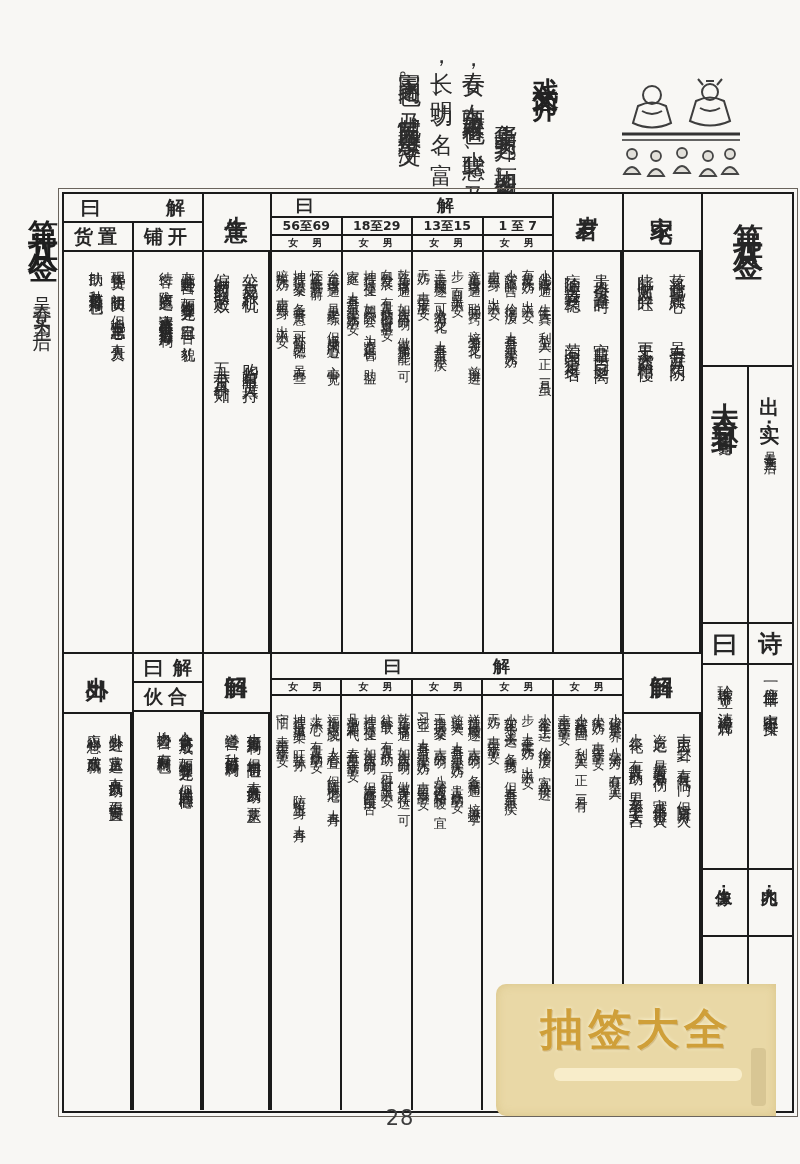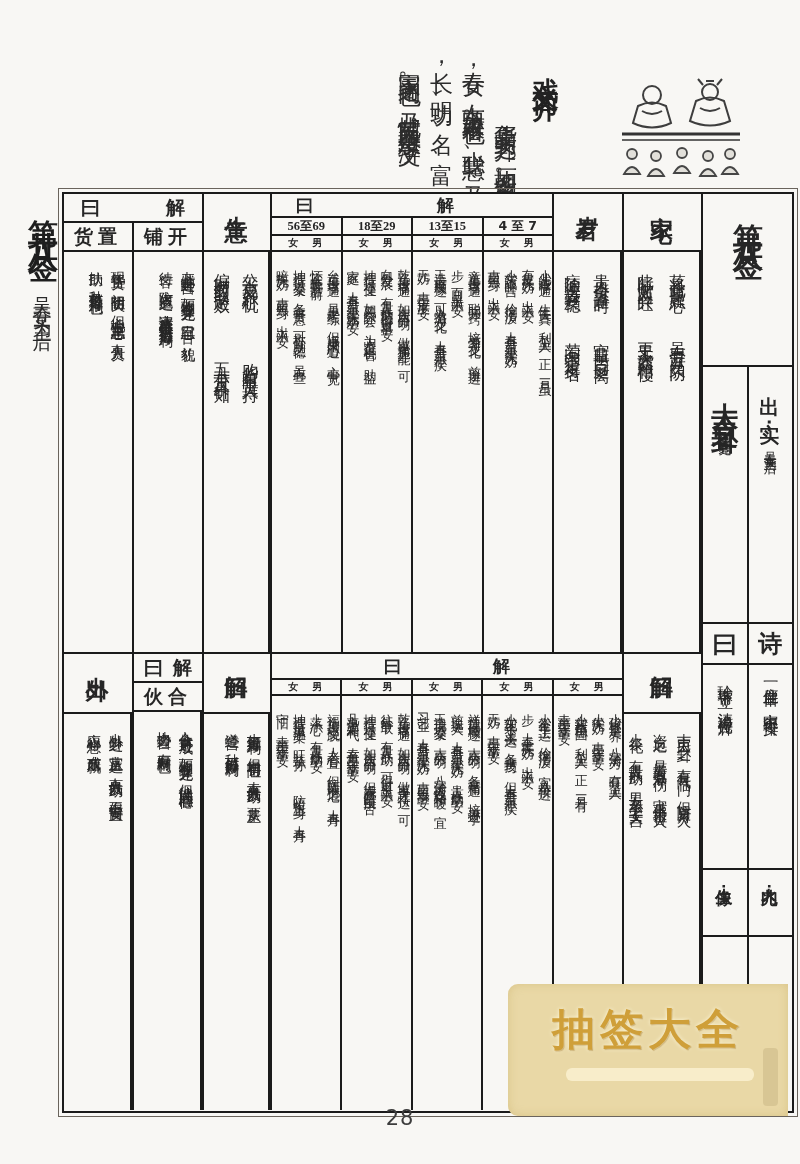--- a/index.html
+++ b/index.html
@@ -49,21 +49,21 @@
   .cell .ln{writing-mode:vertical-rl;text-orientation:upright;}
   .cell.lc .ln{font-size:14.5px;line-height:22px;letter-spacing:1.5px;}
   .cell.mid{justify-content:space-evenly;}
   .cell.mid .ln{font-size:16.5px;line-height:27px;letter-spacing:4px;}
   
   .amh{display:flex;align-items:center;font-size:17px;font-weight:bold;border-bottom:2px solid #1b1b1b;}
   .amh1{height:24px;justify-content:space-between;padding-left:24px;padding-right:98px;}
   .amh2{height:26px;justify-content:center;gap:92px;}
   .arow{height:18px;border-bottom:2px solid #1b1b1b;display:flex;}
   .arow>div{flex:1;text-align:center;font-size:12.5px;font-weight:bold;line-height:16px;}
-  .arow>div:not(:last-child){border-right:2px solid #1b1b1b;font-family:Liberation Serif, serif;}
+  .arow>div:not(:last-child){border-right:2px solid #1b1b1b;}
   .grow{height:16px;border-bottom:2px solid #1b1b1b;display:flex;}
   .grow>div{flex:1;text-align:center;font-size:10px;font-weight:bold;line-height:14px;letter-spacing:2px;}
   .grow>div:not(:last-child){border-right:2px solid #1b1b1b;}
   .acrow{flex:1;display:flex;}
   .acrow>.cell{padding:7px 2px;justify-content:space-evenly;}
   .acrow>.cell:not(:last-child){border-right:2px solid #1b1b1b;}
   .acrow .ln{font-size:13px;line-height:17px;letter-spacing:3px;}
   .cell.wide3 .ln{font-size:14.5px;line-height:24px;letter-spacing:3px;}
 
   
@@ -80,21 +80,21 @@
   .rc-shiyue{height:41px;border-bottom:2px solid #1b1b1b;display:flex;}
   .rc-shiyue .sub{align-items:center;font-size:24px;font-weight:bold;}
   .rc-poem{height:205px;border-bottom:2px solid #1b1b1b;display:flex;}
   .rc-poem .v{font-size:15.5px;letter-spacing:2px;padding-top:8px;}
   .rc-nz{height:67px;border-bottom:2px solid #1b1b1b;display:flex;}
   .rc-nz .v{font-size:17px;font-weight:bold;letter-spacing:1px;padding-top:4px;}
   .rc-rest{flex:1;display:flex;}
   .rc-rest .sub{height:100%;}
 
   
-  .wm{position:absolute;left:508px;top:984px;width:280px;height:132px;z-index:10;
+  .wm{position:absolute;left:496px;top:984px;width:280px;height:132px;z-index:10;
       background:#e9d8a6;border-radius:10px 0 0 10px;
       box-shadow:inset 0 0 10px rgba(190,160,80,.35);}
   .wm-text{margin:17px 0 0 44px;font-size:43px;font-weight:bold;letter-spacing:5px;
       font-family:"DejaVu Serif","Liberation Serif",serif;color:#cf9f39;
       text-shadow:0 0 4px rgba(255,250,222,.95),1px 1px 1px rgba(148,100,16,.55);}
   .wm-sub{width:188px;height:13px;border-radius:6px;background:rgba(252,244,213,.75);
       margin:9px 0 0 58px;}
   .wm-side{position:absolute;right:10px;bottom:10px;width:15px;height:58px;border-radius:4px;
       background:rgba(188,168,118,.38);}
 
@@ -181,21 +181,21 @@
 
         <div class="colgrp" style="width:282px">
           <div class="amh amh1">
             <span>曰</span>
             <span>解</span>
           </div>
           <div class="arow">
             <div>56至69</div>
             <div>18至29</div>
             <div>13至15</div>
-            <div>4 至 7</div>
+            <div>1 至 7</div>
           </div>
           <div class="grow">
             <div>女　男</div>
             <div>女　男</div>
             <div>女　男</div>
             <div>女　男</div>
           </div>
           <div class="acrow">
             <div class="cell">
                 <div class="ln">台造步运亨通　虽是老练　但嫌身闲心迫　心事宽</div>

